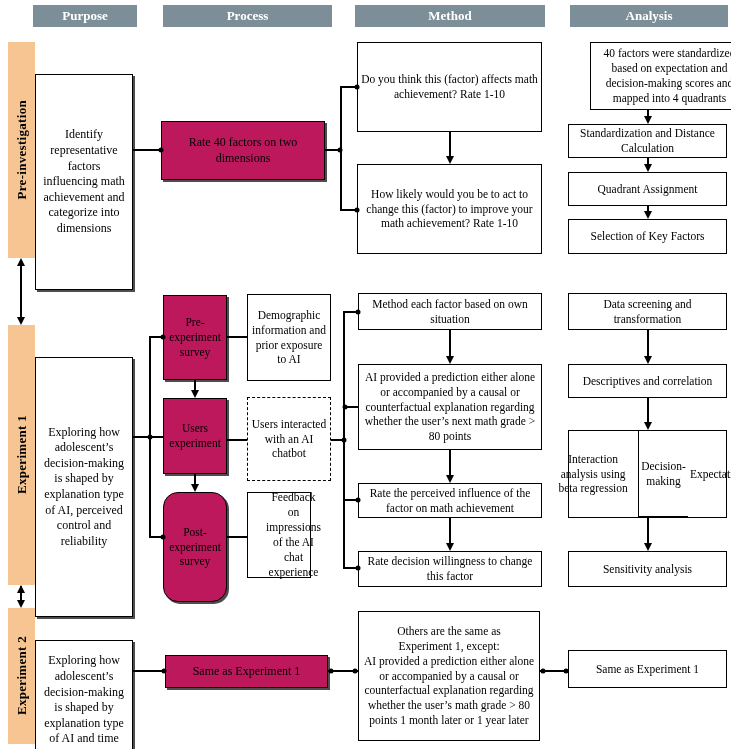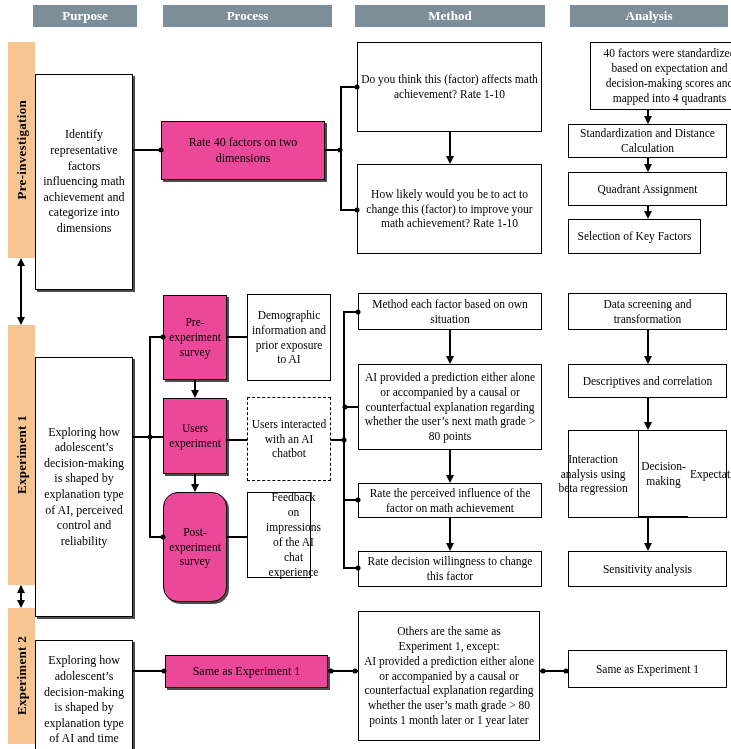--- a/index.html
+++ b/index.html
@@ -6,21 +6,21 @@
   .canvas{position:relative;width:731px;height:749px;background:#ffffff;
           font-family:"Liberation Serif","DejaVu Serif",serif;color:#000;overflow:hidden;}
   .hdr{position:absolute;top:5px;height:22px;background:#7C8F98;color:#fff;
        font-weight:bold;font-size:13px;display:flex;align-items:center;justify-content:center;}
   .rowbar{position:absolute;background:#F6C591;display:flex;align-items:center;justify-content:center;}
   .rowbar span{writing-mode:vertical-rl;transform:rotate(180deg);font-weight:bold;font-size:13px;letter-spacing:.3px;}
   .box{position:absolute;box-sizing:border-box;background:#fff;border:1px solid #000;
        display:flex;align-items:center;justify-content:center;text-align:center;
        font-size:11.5px;line-height:1.3;padding:2px 3px;white-space:pre-line;}
   .pbox{border-width:1.5px;box-shadow:2px 2px 0 #4d4d4d;font-size:12px;margin-top:32px;}
-  .gbox{background:#ec4899;border-width:1.5px;box-shadow:2px 2px 0 #4d4d4d;text-align:center;}
+  .gbox{background:#be185d;border-width:1.5px;box-shadow:2px 2px 0 #4d4d4d;text-align:center;}
   .mbox{border-width:1.5px;}
   .abox{border-width:1px;}
   .dashedbox{border:1.5px dashed #000;}
   .split{padding:0;align-items:stretch;}
   .split-l{flex:0 0 86px;border-right:1px solid #000;display:flex;align-items:center;justify-content:center;text-align:center;padding:2px;}
   .split-r{flex:1;display:flex;}
   .split-c{flex:1;display:flex;align-items:center;justify-content:center;text-align:center;padding:2px;}
   .split-c.top{border-bottom:1px solid #000;}
   .hline{position:absolute;height:1.5px;background:#000;}
   .vline{position:absolute;width:1.5px;background:#000;}
@@ -55,21 +55,21 @@
   <div class="tri-u" style="left:21px;top:585px;"></div>
   <div class="tri-d" style="left:21px;top:600px;"></div>
 
   <div class="box pbox" style="left:35px;top:42px;width:98px;height:216px;">Identify representative factors influencing math achievement and categorize into dimensions</div>
   <div class="box gbox" style="left:161px;top:121px;width:164px;height:59px;font-size:12px;">Rate 40 factors on two dimensions</div>
   <div class="box mbox" style="left:357px;top:42px;width:185px;height:90px;">Do you think this (factor) affects math achievement? Rate 1-10</div>
   <div class="box mbox" style="left:357px;top:164px;width:185px;height:90px;">How likely would you be to act to change this (factor) to improve your math achievement? Rate 1-10</div>
   <div class="box abox" style="left:590px;top:42px;width:159px;height:68px;">40 factors were standardized based on expectation and decision-making scores and mapped into 4 quadrants</div>
   <div class="box abox" style="left:568px;top:124px;width:159px;height:34px;">Standardization and Distance Calculation</div>
   <div class="box abox" style="left:568px;top:172px;width:159px;height:34px;">Quadrant Assignment</div>
-  <div class="box abox" style="left:568px;top:219px;width:133px;height:35px;">Selection of Key Factors</div>
+  <div class="box abox" style="left:568px;top:219px;width:159px;height:35px;">Selection of Key Factors</div>
 
   <div class="hline" style="left:133px;top:149px;width:28px;"></div>
   <div class="dot" style="left:161px;top:150px;"></div>
   <div class="hline" style="left:325px;top:149px;width:16px;"></div>
   <div class="dot" style="left:340px;top:150px;"></div>
   <div class="vline" style="left:340px;top:87px;height:123px;"></div>
   <div class="hline" style="left:340px;top:86px;width:17px;"></div>
   <div class="dot" style="left:357px;top:87px;"></div>
   <div class="hline" style="left:340px;top:209px;width:17px;"></div>
   <div class="dot" style="left:357px;top:210px;"></div>

